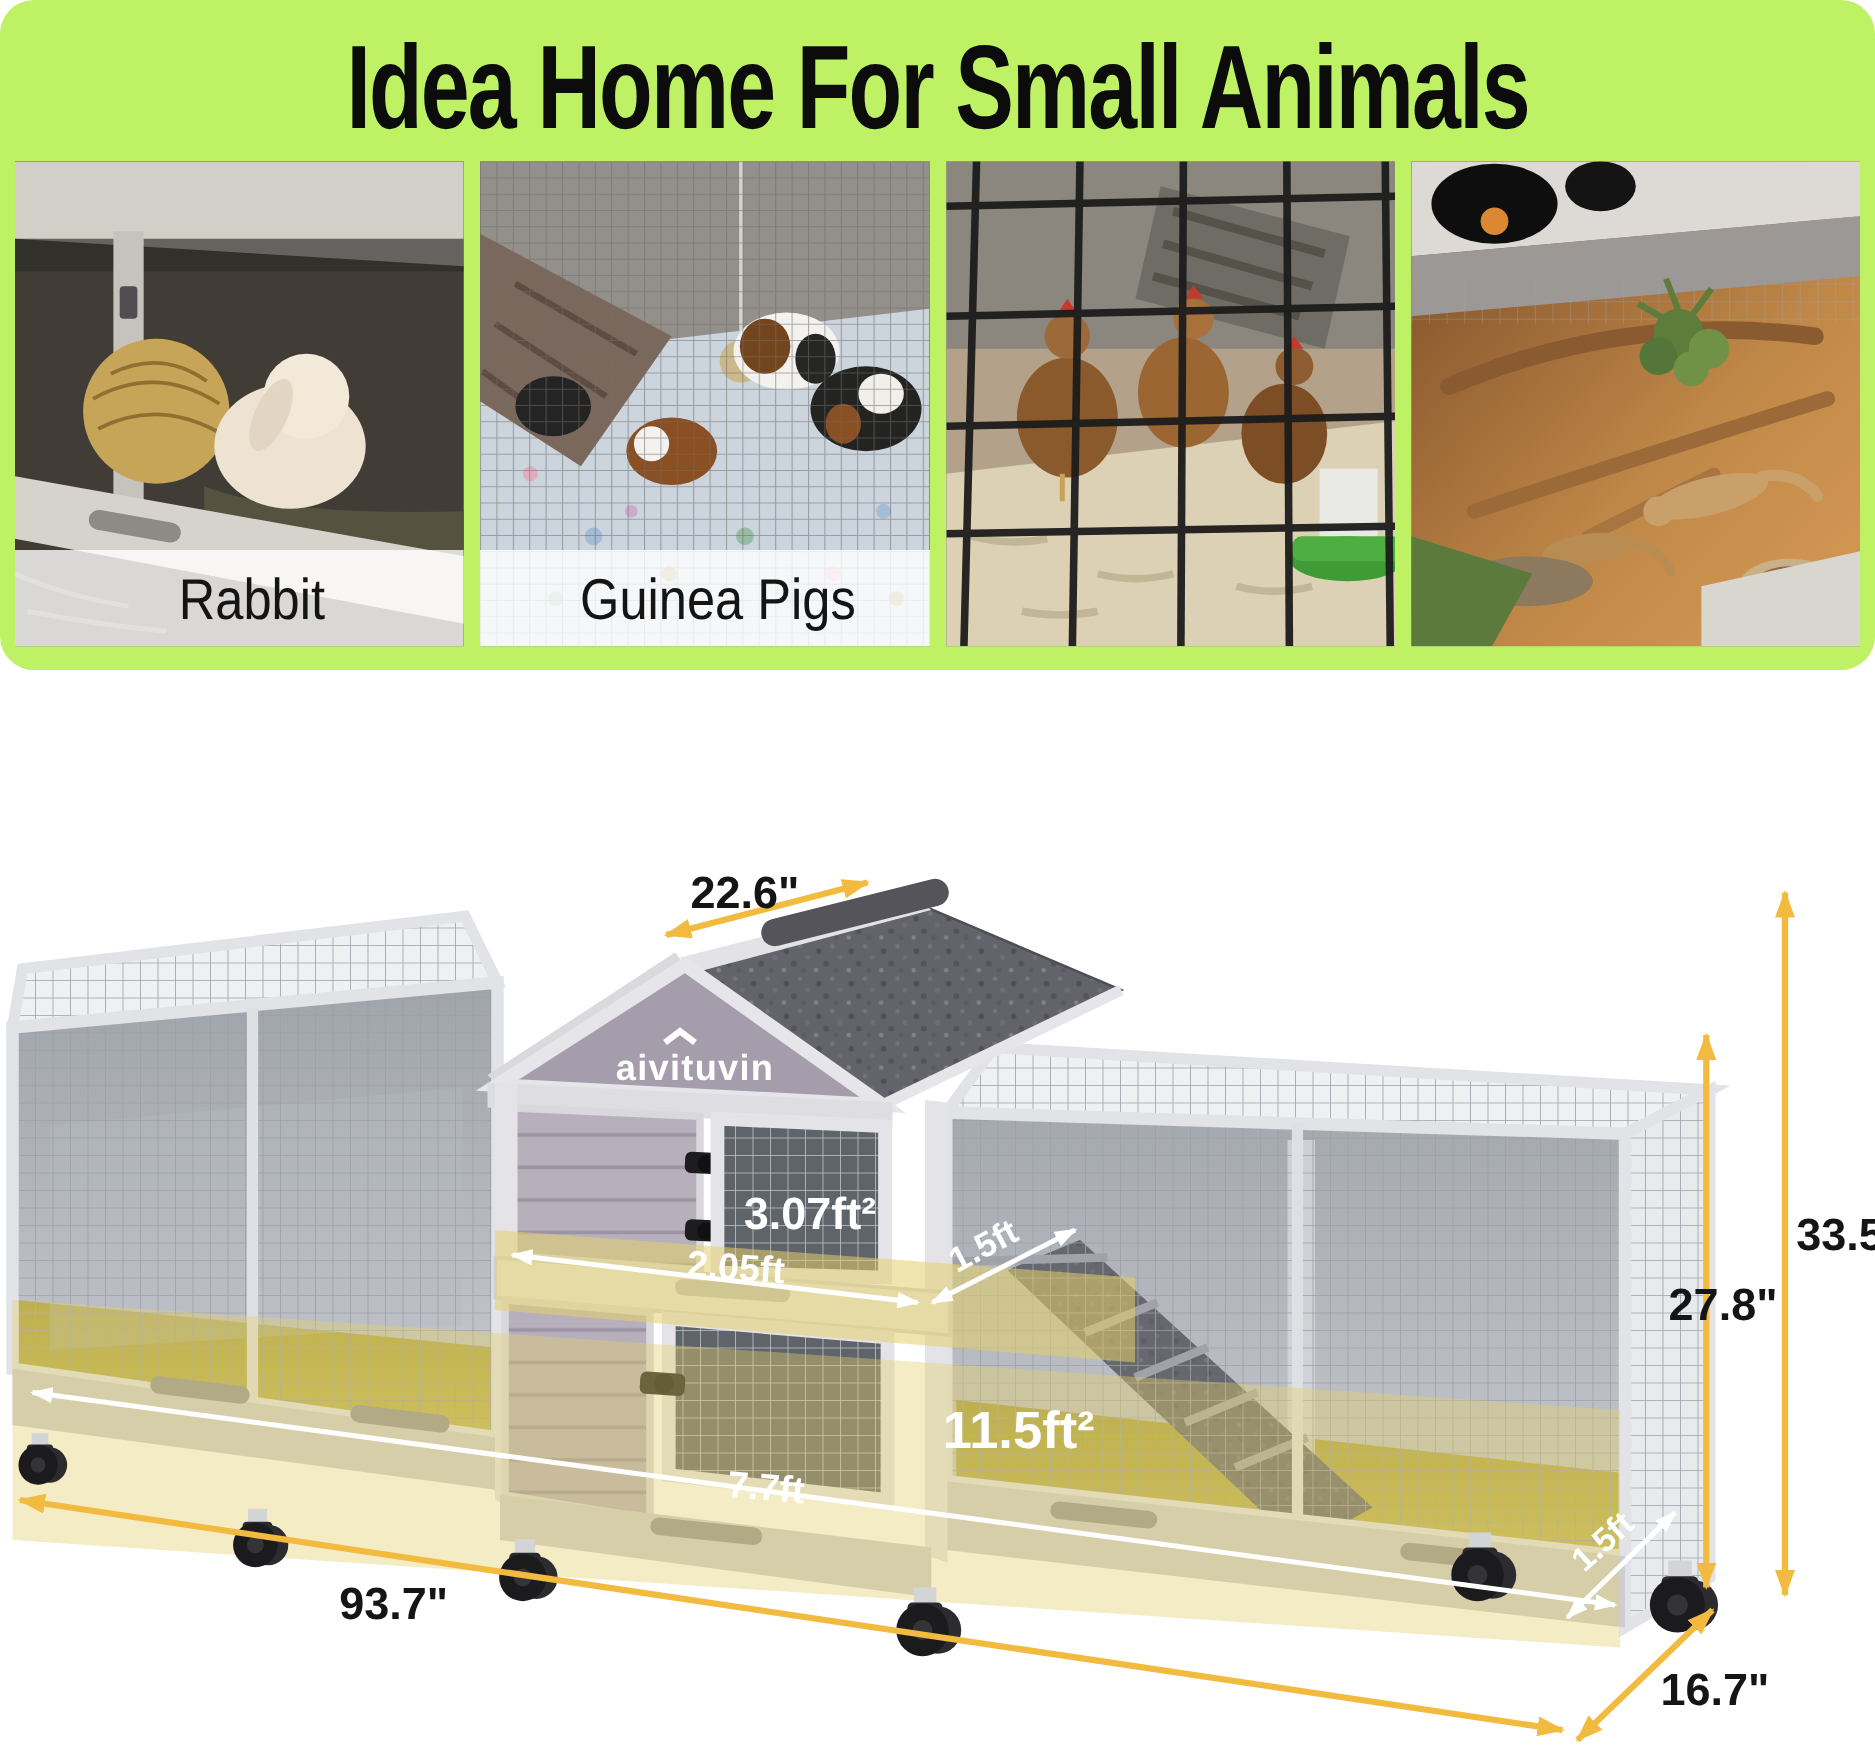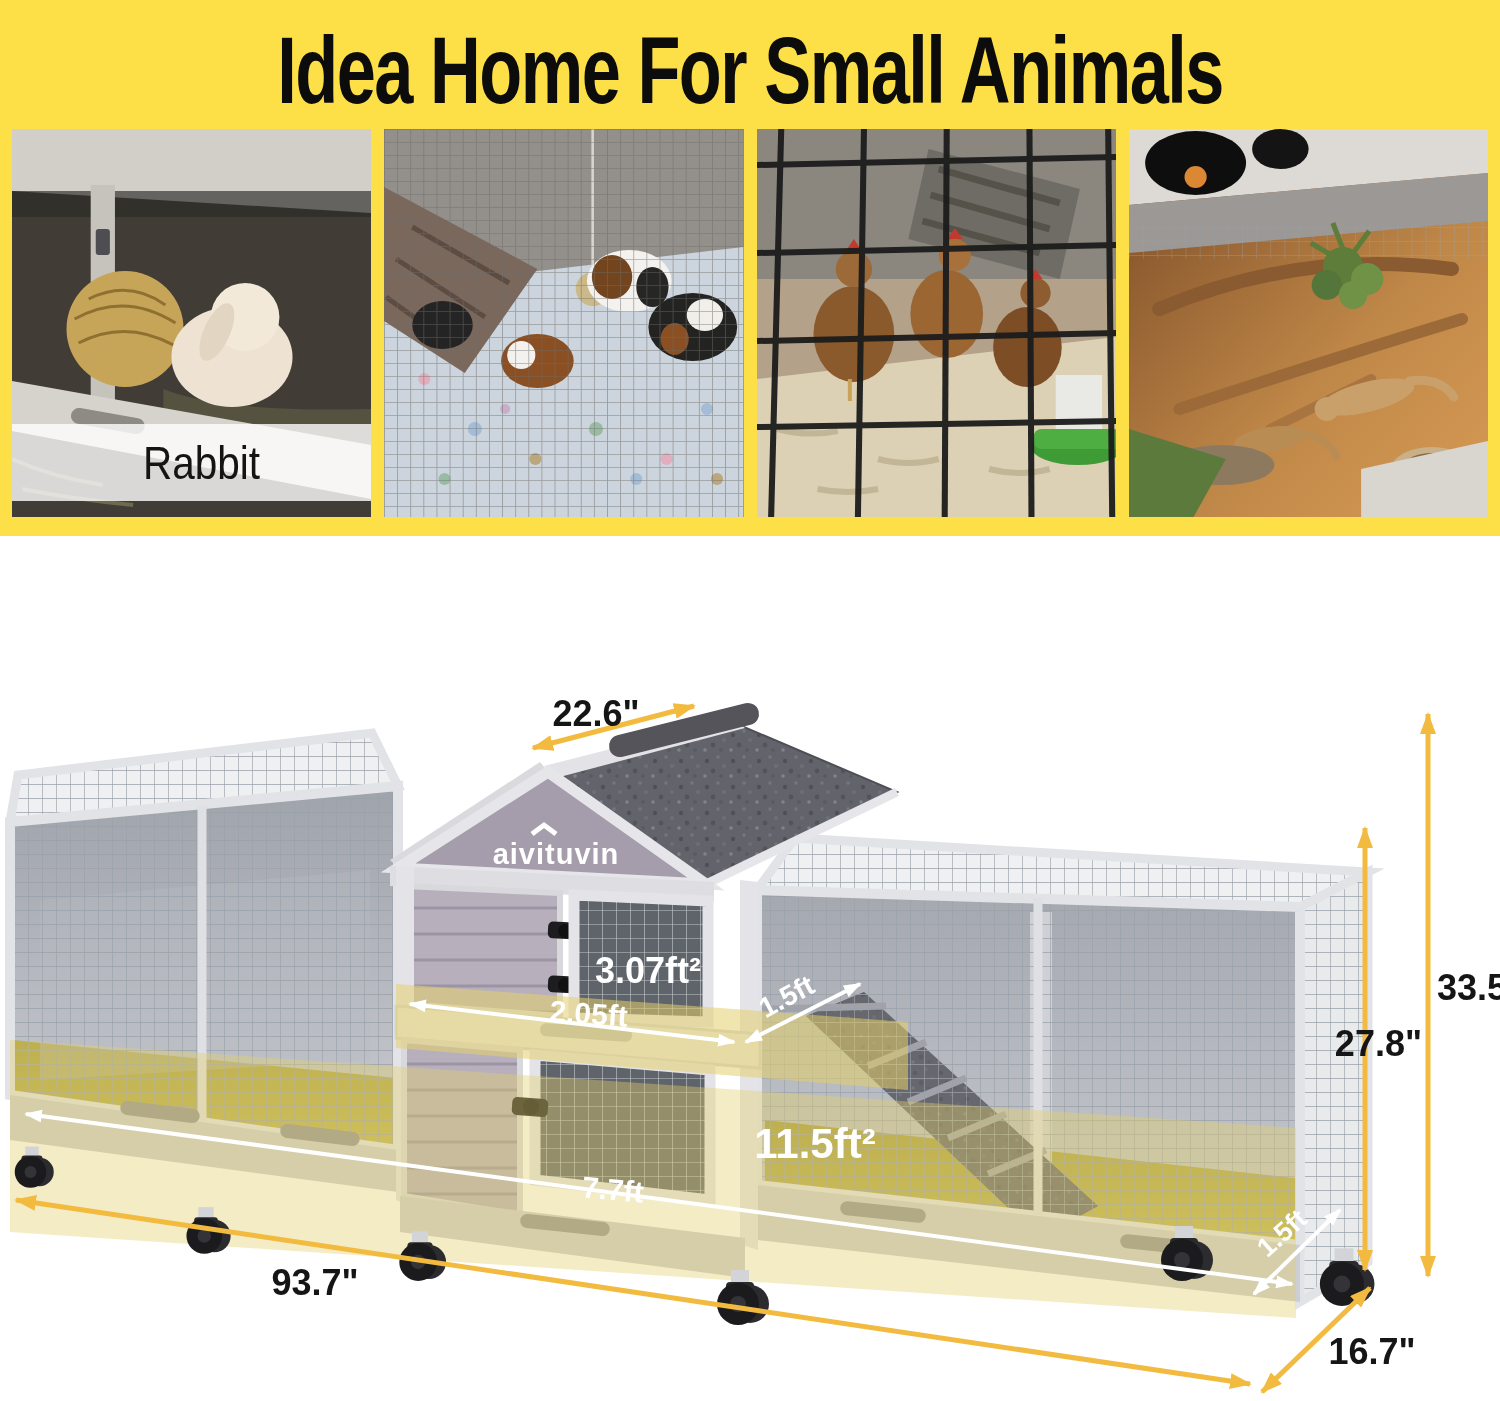--- a/index.html
+++ b/index.html
@@ -1,27 +1,27 @@
 <!DOCTYPE html>
 <html><head>
 <meta charset="utf-8">
 <style>
   html,body{margin:0;padding:0;background:#fff;}
   body{width:1500px;height:1401px;position:relative;overflow:hidden;
        font-family:"Liberation Sans",sans-serif;}
-  .banner{position:absolute;left:0;top:0;width:1500px;height:536px;background:#fde047;}
+  .banner{position:absolute;left:0;top:0;width:1500px;height:536px;background:#bef264;border-radius:27px;}
   .banner-title{position:absolute;left:0;top:14px;width:1500px;height:112px;
        display:flex;align-items:center;justify-content:center;}
   .banner-title span{display:inline-block;font-size:95px;font-weight:bold;color:#0c0c0c;
        letter-spacing:-2px;transform:scaleX(.74);white-space:nowrap;}
   .photo-row{position:absolute;left:12px;top:129px;width:1476px;height:388px;
        display:flex;gap:13px;}
   .photo{flex:1;position:relative;height:388px;overflow:hidden;background:#888;}
   .photo svg{position:absolute;left:0;top:0;width:100%;height:100%;}
-  .photo-label{position:absolute;left:0;right:0;bottom:16px;height:77px;
+  .photo-label{position:absolute;left:0;right:0;bottom:0;height:77px;
        background:rgba(255,255,255,.8);display:flex;align-items:center;justify-content:center;padding-left:20px;}
   .photo-label span{display:inline-block;font-size:46px;font-weight:500;color:#141414;transform:scaleX(.88);}
   .diagram{position:absolute;left:0;top:536px;width:1500px;height:865px;background:#ffffff;}
   .diagram svg{display:block;width:1500px;height:865px;}
   text.dy{font-family:"Liberation Sans",sans-serif;font-weight:bold;font-size:36px;fill:#151515;}
   text.dw{font-family:"Liberation Sans",sans-serif;font-weight:bold;fill:#ffffff;}
   text.logo{font-family:"Liberation Sans",sans-serif;font-weight:bold;font-size:29px;fill:#ffffff;letter-spacing:1px;}
   .yline{stroke:#F2BB40;stroke-width:5;fill:none;}
   .wline{stroke:#ffffff;stroke-width:4;fill:none;}
 </style>
@@ -122,20 +122,23 @@
         <ellipse cx="226" cy="148" rx="20" ry="22" fill="#73451f"></ellipse>
         <ellipse cx="266" cy="158" rx="16" ry="20" fill="#262624"></ellipse>
         <ellipse cx="306" cy="198" rx="44" ry="34" fill="#232322"></ellipse>
         <ellipse cx="318" cy="186" rx="18" ry="16" fill="#f1efe9"></ellipse>
         <ellipse cx="288" cy="210" rx="14" ry="16" fill="#8a4f22"></ellipse>
         <ellipse cx="152" cy="232" rx="36" ry="27" fill="#8a4f22"></ellipse>
         <ellipse cx="136" cy="226" rx="14" ry="14" fill="#f4f2ee"></ellipse>
         <ellipse cx="58" cy="196" rx="30" ry="24" fill="#242424"></ellipse>
         <rect width="356" height="388" fill="url(#gpmesh)" opacity=".55"></rect>
       </svg>
+      <figcaption class="photo-label">
+        <span>Guinea Pigs</span>
+      </figcaption>
     </figure>
 
     <figure class="photo" style="margin:0">
       <svg viewBox="0 0 356 388" preserveAspectRatio="none">
         <rect width="356" height="388" fill="#b3a289"></rect>
         <rect x="0" y="0" width="356" height="150" fill="#8b877f"></rect>
         <polygon points="170,20 320,60 300,150 150,110" fill="#6f6c66"></polygon>
         <path d="M180 40l120 34M172 66l118 34M164 92l116 32" stroke="#555249" stroke-width="7"></path>
         <polygon points="0,250 356,208 356,388 0,388" fill="#dcd1b4"></polygon>
         <g opacity=".9">

